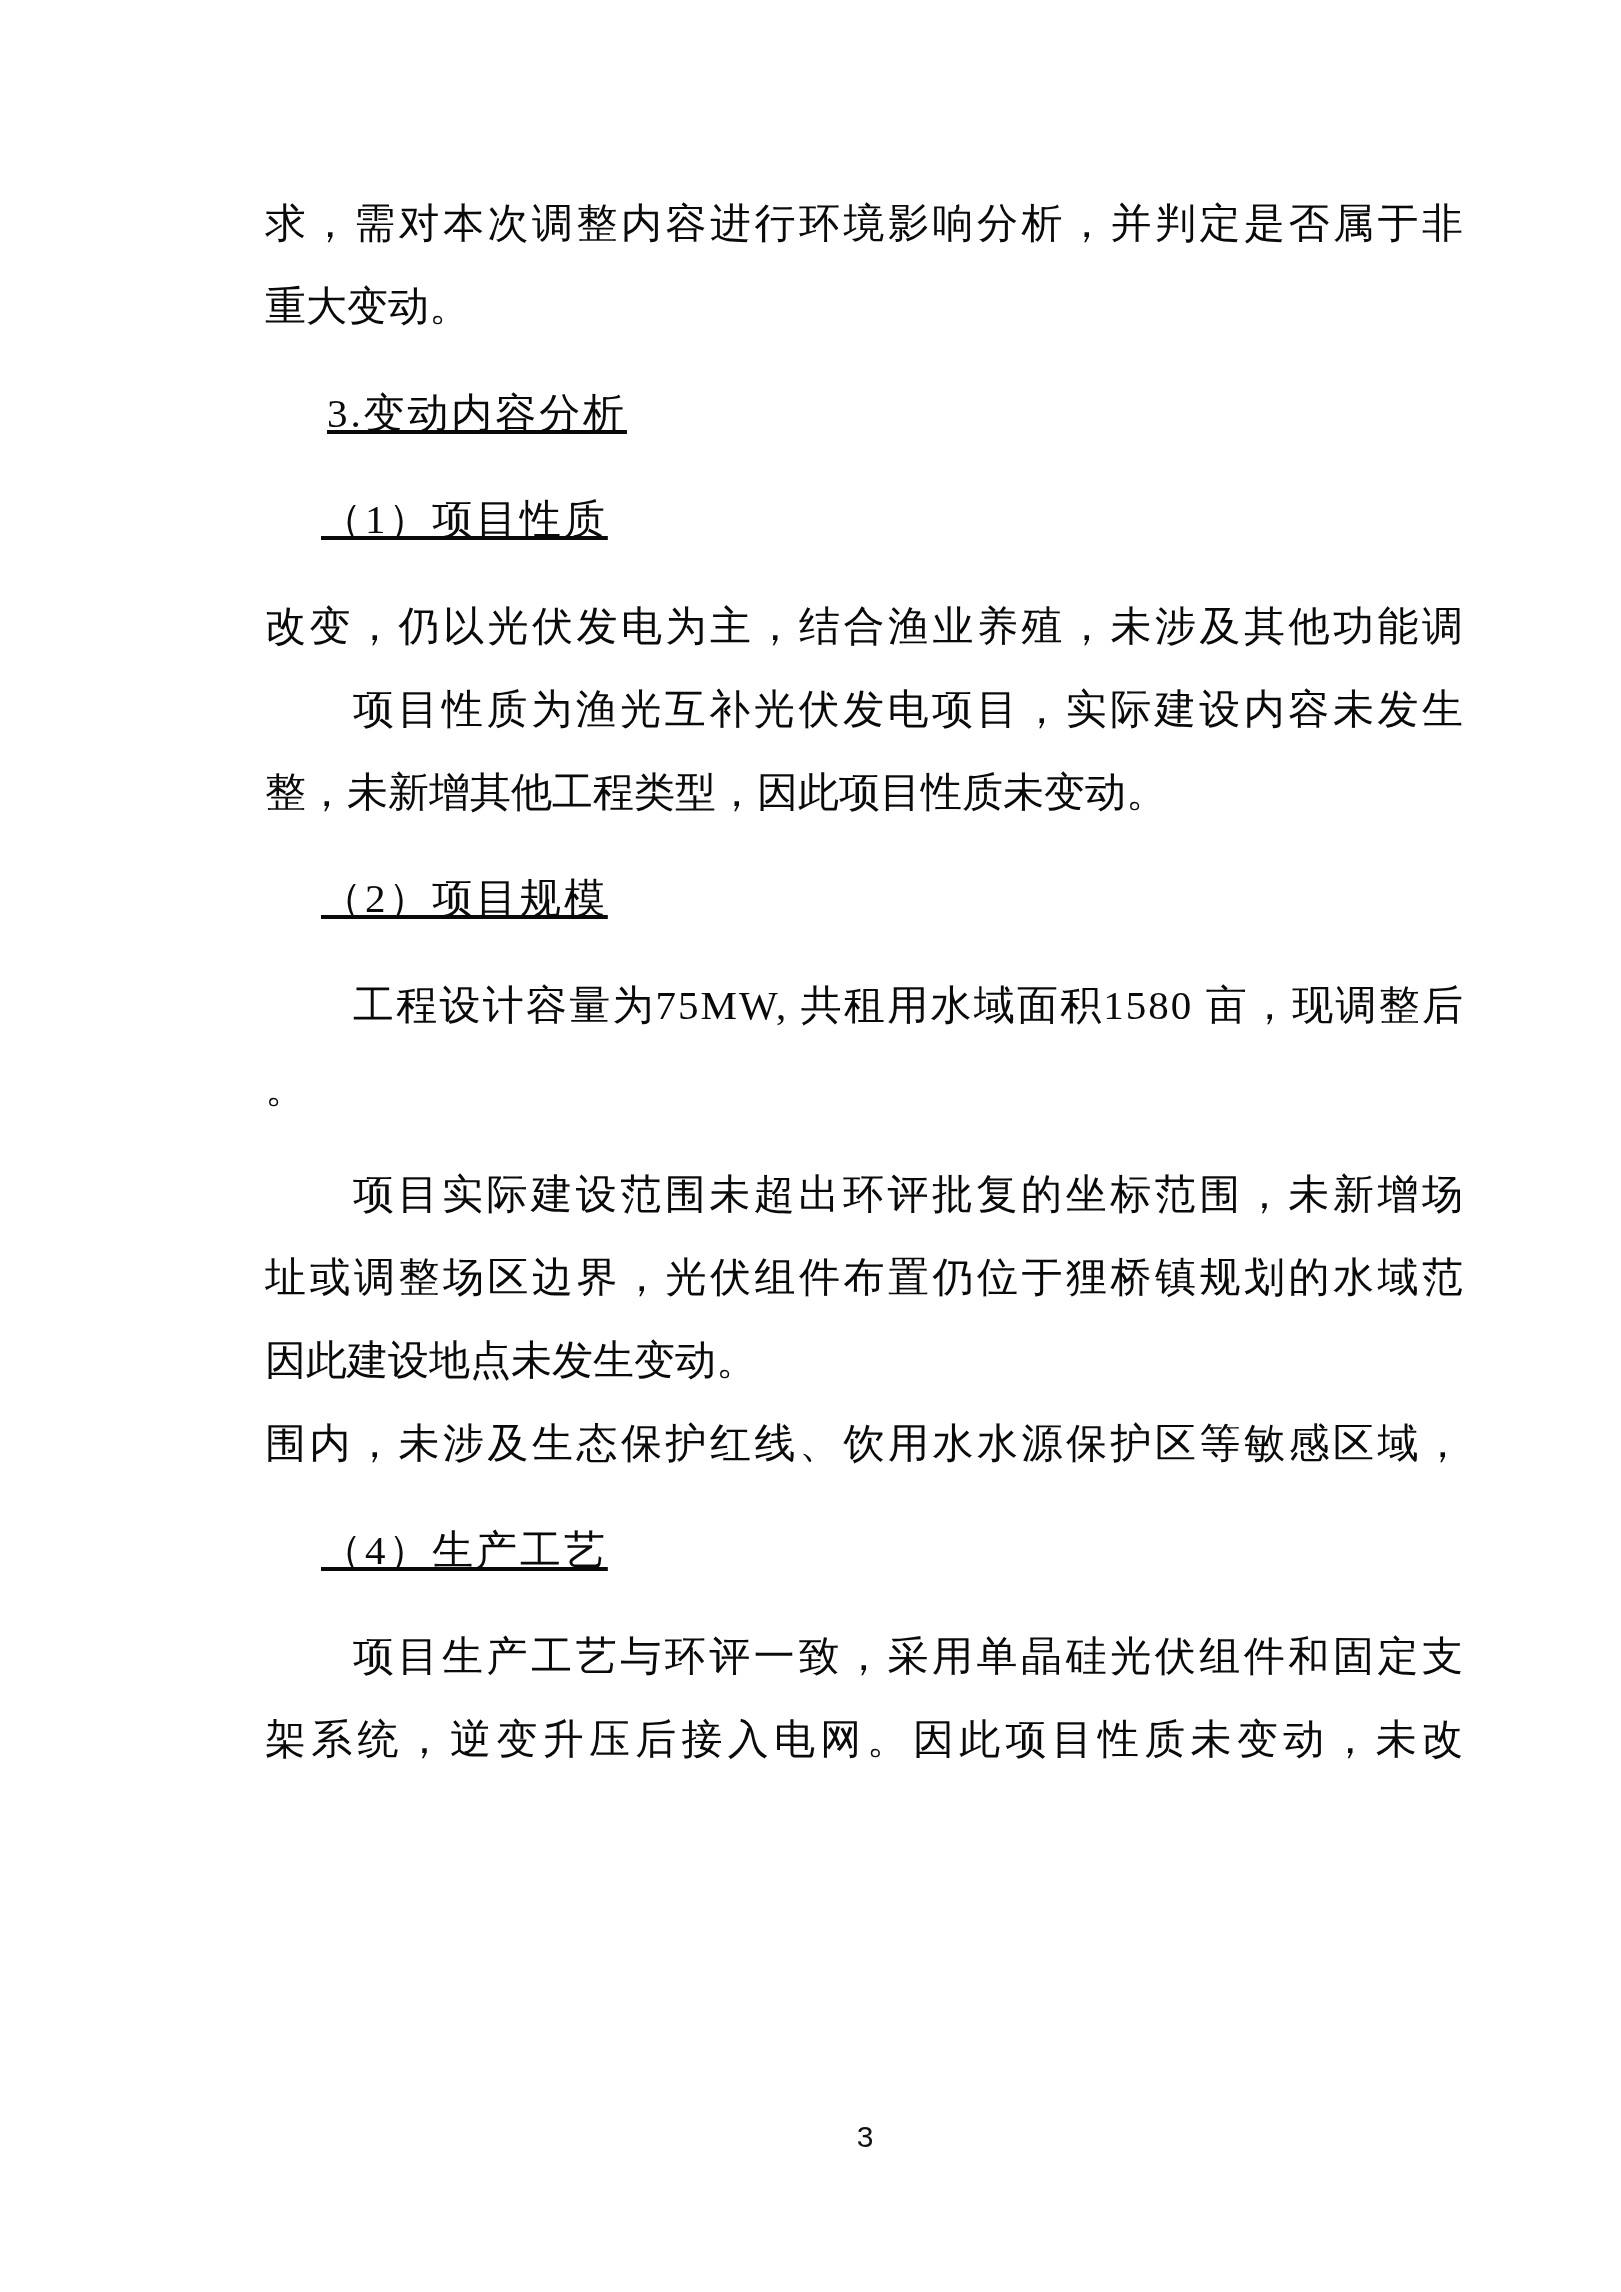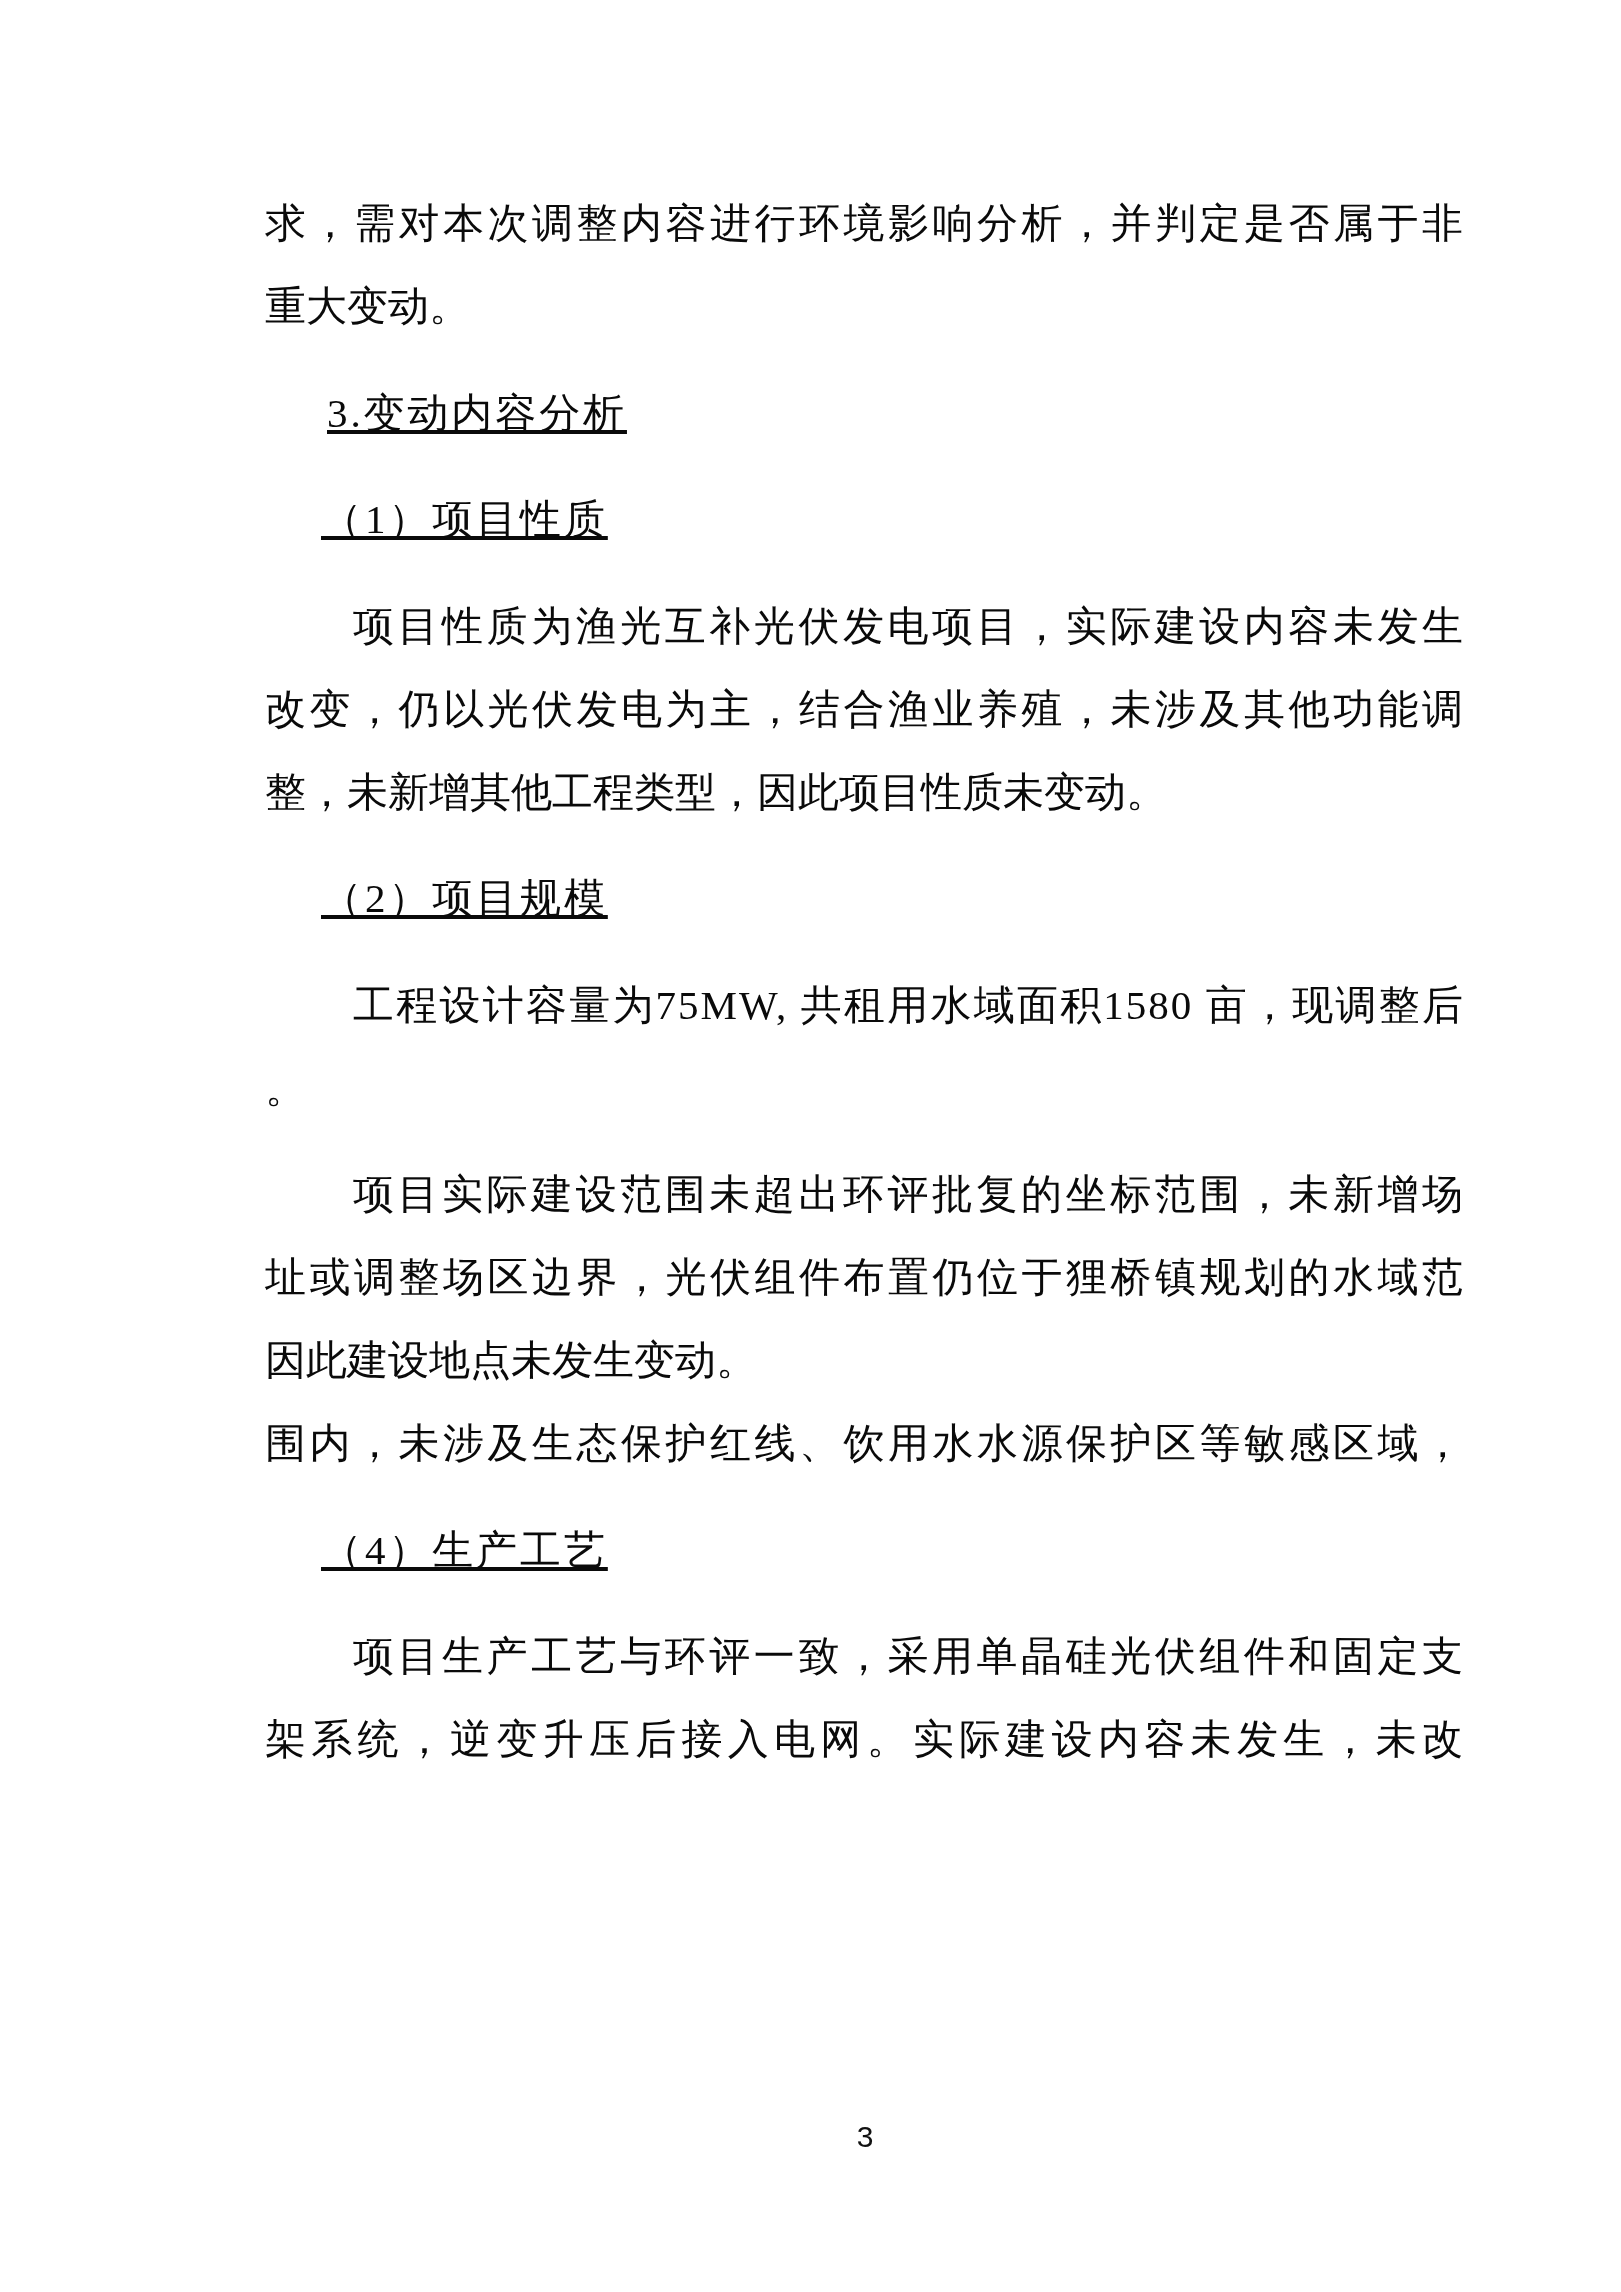--- a/index.html
+++ b/index.html
@@ -70,40 +70,40 @@
         <div class="line justify">求，需对本次调整内容进行环境影响分析，并判定是否属于非</div>
         <div class="line">重大变动。</div>
       </div>
       <div class="block heading-numbered">
         <div class="heading-line">3.变动内容分析</div>
       </div>
       <div class="block heading-paren">
         <div class="heading-line">（1）项目性质</div>
       </div>
       <div class="block paragraph">
+        <div class="line justify">改变，仍以光伏发电为主，结合渔业养殖，未涉及其他功能调</div>
         <div class="line justify indent">项目性质为渔光互补光伏发电项目，实际建设内容未发生</div>
-        <div class="line justify">改变，仍以光伏发电为主，结合渔业养殖，未涉及其他功能调</div>
         <div class="line">整，未新增其他工程类型，因此项目性质未变动。</div>
       </div>
       <div class="block heading-paren">
         <div class="heading-line">（2）项目规模</div>
       </div>
       <div class="block paragraph">
         <div class="line justify indent">工程设计容量为75MW, 共租用水域面积1580 亩，现调整后</div>
         <div class="line">。</div>
       </div>
       <div class="block paragraph">
         <div class="line justify indent">项目实际建设范围未超出环评批复的坐标范围，未新增场</div>
         <div class="line justify">址或调整场区边界，光伏组件布置仍位于狸桥镇规划的水域范</div>
         <div class="line">因此建设地点未发生变动。</div>
         <div class="line justify">围内，未涉及生态保护红线、饮用水水源保护区等敏感区域，</div>
       </div>
       <div class="block heading-paren">
         <div class="heading-line">（4）生产工艺</div>
       </div>
       <div class="block paragraph">
         <div class="line justify indent">项目生产工艺与环评一致，采用单晶硅光伏组件和固定支</div>
-        <div class="line justify">架系统，逆变升压后接入电网。实际建设内容未发生，未改</div>
+        <div class="line justify">架系统，逆变升压后接入电网。因此项目性质未变动，未改</div>
       </div>
     </div>
   <div class="page-number">3</div>
 </div>
 
 
 </body></html>

